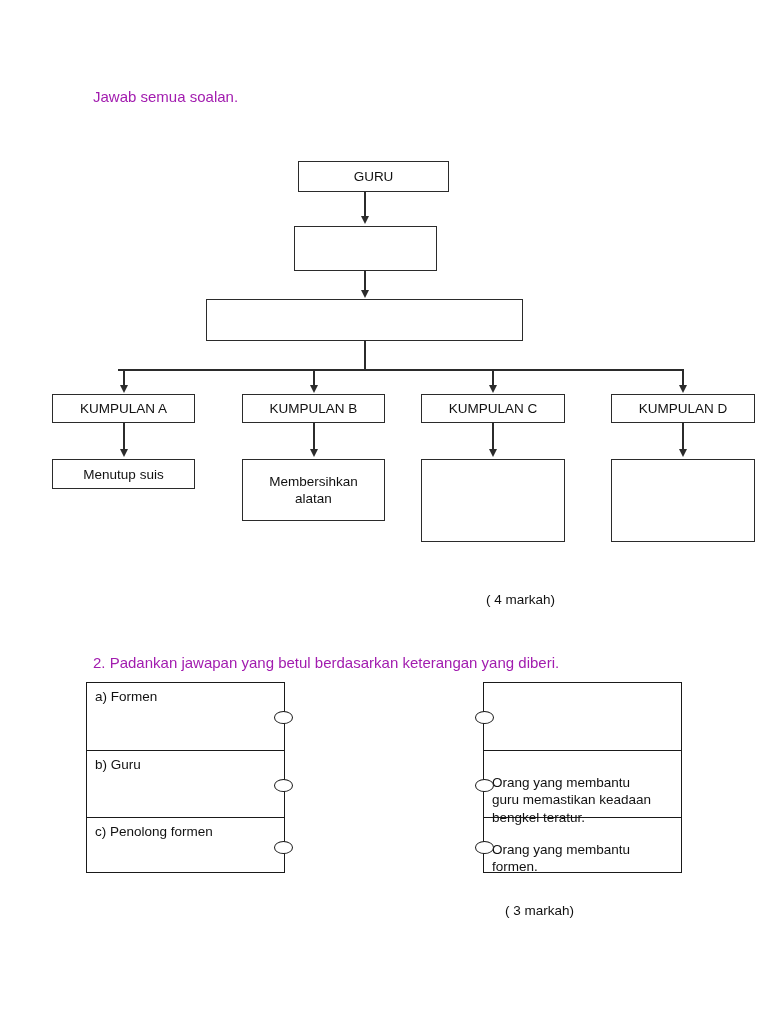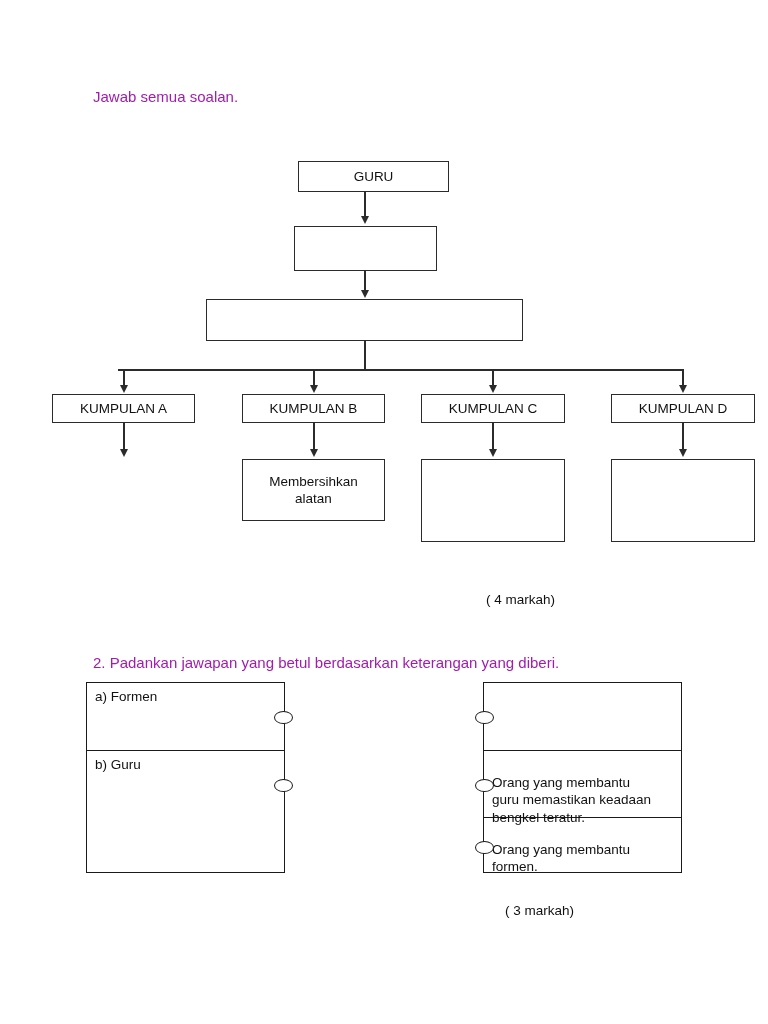--- a/index.html
+++ b/index.html
@@ -148,37 +148,42 @@
 
   <div class="vline" style="left:313px; top:423px; height:28px;"></div>
   <div class="arrowhead" style="left:309.5px; top:449px;"></div>
 
   <div class="vline" style="left:492px; top:423px; height:28px;"></div>
   <div class="arrowhead" style="left:488.5px; top:449px;"></div>
 
   <div class="vline" style="left:682px; top:423px; height:28px;"></div>
   <div class="arrowhead" style="left:678.5px; top:449px;"></div>
 
+  <div class="fbox" style="left:52px; top:459px; width:143px; height:30px;">Menutup suis</div>
   <div class="fbox" style="left:242px; top:459px; width:143px; height:62px;">Membersihkan
 alatan</div>
   <div class="fbox empty" style="left:421px; top:459px; width:144px; height:83px;"></div>
   <div class="fbox empty" style="left:611px; top:459px; width:144px; height:83px;"></div>
 
   <div class="marks" style="left:486px; top:592px;">( 4 markah)</div>
 
   <div class="txt" style="left:93px; top:654px;">2. Padankan jawapan yang betul berdasarkan keterangan yang diberi.</div>
 
   <div class="mtable" style="left:86px; top:682px; width:199px; height:191px;">
     <div class="mrow" style="height:68px;">
       <span>a) Formen</span>
       <span class="knob right" style="top:28px;"></span>
     </div>
     <div class="mrow" style="height:67px;">
       <span>b) Guru</span>
       <span class="knob right" style="top:28px;"></span>
+    </div>
+    <div class="mrow" style="height:53px;">
+      <span>c) Penolong formen</span>
+      <span class="knob right" style="top:23px;"></span>
     </div>
   </div>
 
   <div class="mtable" style="left:483px; top:682px; width:199px; height:191px;">
     <div class="mrow" style="height:68px; white-space:pre-line;">
       <span class="knob left" style="top:28px;"></span>
     </div>
     <div class="mrow" style="height:67px; white-space:pre-line;">
       <span>Orang yang membantu
 guru memastikan keadaan

